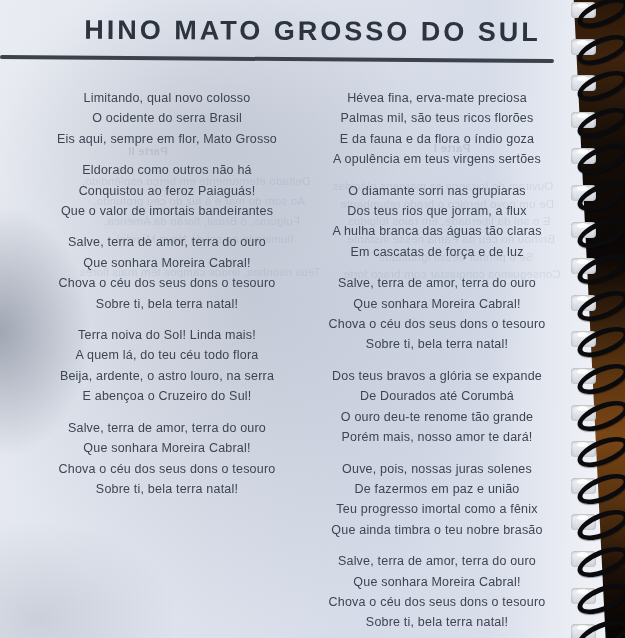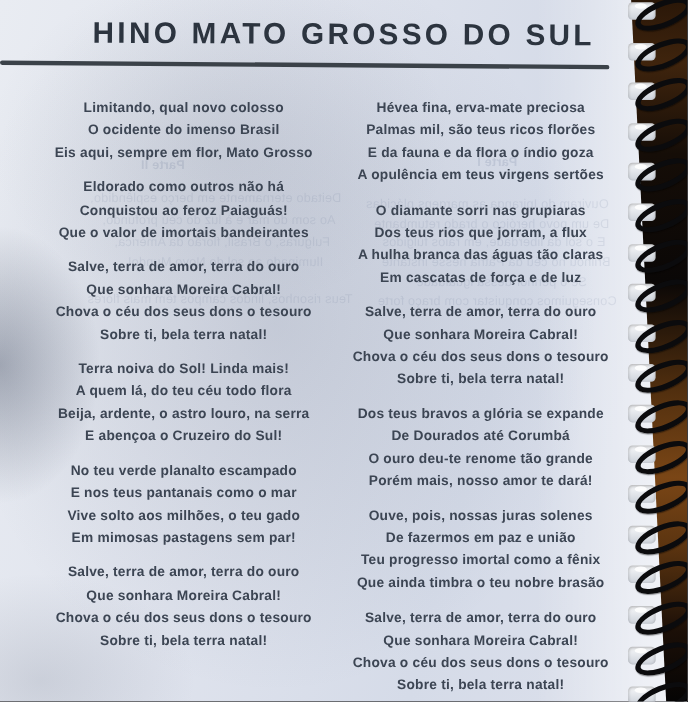--- a/index.html
+++ b/index.html
@@ -29,21 +29,21 @@
   .title-rule{
     position:absolute;left:0;top:55px;width:554px;height:3.5px;
     background:var(--rule,#3b4249);
     transform:rotate(0.42deg);transform-origin:left center;
     border-radius:2px;
   }
   
   .col{position:absolute;top:88px;text-align:center;color:var(--ink,#3c4553);}
   .col.left{left:27px;width:280px;}
   .col.right{left:312px;width:250px;}
-  .stanza{margin-bottom:11px;font-weight:bold;}
+  .stanza{margin-bottom:11px;}
   .line{font-size:12.5px;line-height:20.4px;letter-spacing:0.2px;white-space:nowrap;}
   
   .bleed-layer{position:absolute;inset:0;pointer-events:none;}
   .bleed{
     position:absolute;white-space:nowrap;
     color:var(--bleed,#5b6b8c);opacity:0.12;
     font-size:11.5px;transform:translate(-50%,-50%) scaleX(-1);
     filter:blur(0.5px);letter-spacing:0.2px;
   }
   .bleed.bold{font-weight:700;opacity:0.16;}
@@ -94,45 +94,39 @@
       <div class="bleed" style="left: 456px; top: 257px;">Se o penhor dessa igualdade</div>
       <div class="bleed" style="left: 452px; top: 274px;">Conseguimos conquistar com braço forte</div>
     </div>
 
   <div class="title">HINO MATO GROSSO DO SUL</div>
   <div class="title-rule"></div>
 
   <div class="col left">
       <div class="stanza">
         <div class="line">Limitando, qual novo colosso</div>
-        <div class="line">O ocidente do imenso Brasil</div>
+        <div class="line">O ocidente do serra Brasil</div>
         <div class="line">Eis aqui, sempre em flor, Mato Grosso</div>
       </div>
       <div class="stanza">
         <div class="line">Eldorado como outros não há</div>
         <div class="line">Conquistou ao feroz Paiaguás!</div>
         <div class="line">Que o valor de imortais bandeirantes</div>
       </div>
       <div class="stanza">
         <div class="line">Salve, terra de amor, terra do ouro</div>
         <div class="line">Que sonhara Moreira Cabral!</div>
         <div class="line">Chova o céu dos seus dons o tesouro</div>
         <div class="line">Sobre ti, bela terra natal!</div>
       </div>
       <div class="stanza">
         <div class="line">Terra noiva do Sol! Linda mais!</div>
         <div class="line">A quem lá, do teu céu todo flora</div>
         <div class="line">Beija, ardente, o astro louro, na serra</div>
         <div class="line">E abençoa o Cruzeiro do Sul!</div>
-      </div>
-      <div class="stanza">
-        <div class="line">No teu verde planalto escampado</div>
-        <div class="line">E nos teus pantanais como o mar</div>
-        <div class="line">Vive solto aos milhões, o teu gado</div>
-        <div class="line">Em mimosas pastagens sem par!</div>
       </div>
       <div class="stanza">
         <div class="line">Salve, terra de amor, terra do ouro</div>
         <div class="line">Que sonhara Moreira Cabral!</div>
         <div class="line">Chova o céu dos seus dons o tesouro</div>
         <div class="line">Sobre ti, bela terra natal!</div>
       </div>
     </div>
   <div class="col right">
       <div class="stanza">

